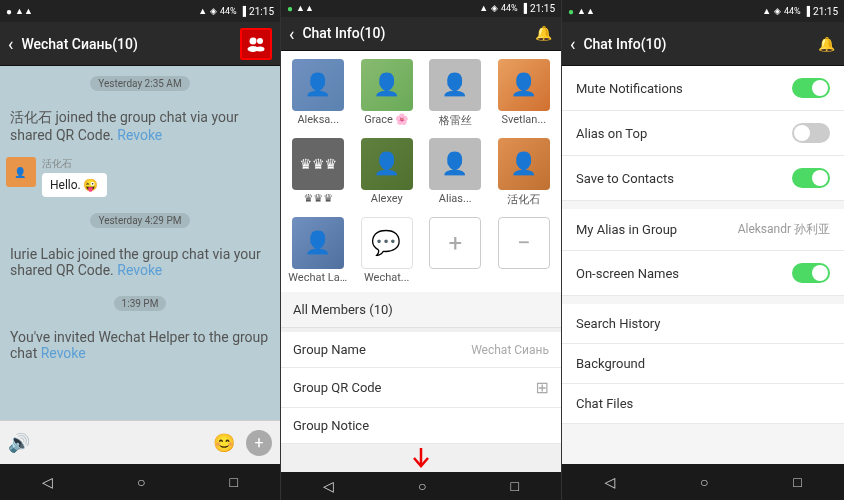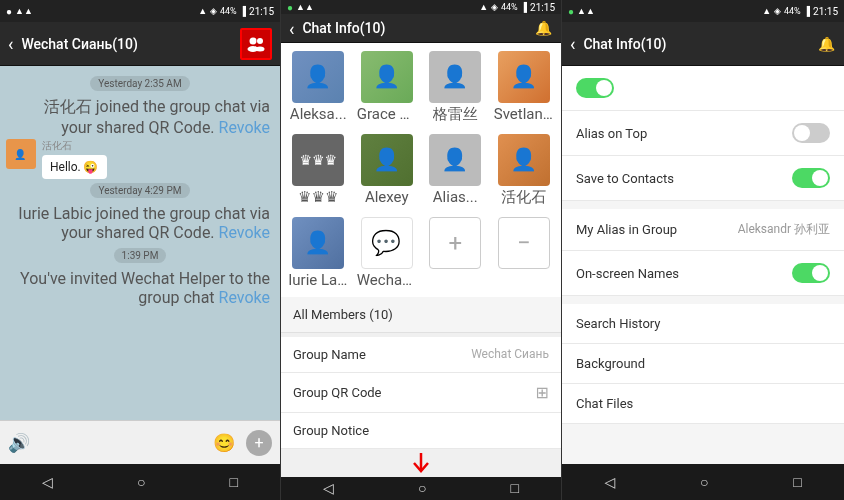--- a/index.html
+++ b/index.html
@@ -16,43 +16,43 @@
     .status-bar-right { display: flex; align-items: center; gap: 3px; }
     .status-bar span { color: #fff; font-size: 10px; }
 
     
     .header { height: 44px; background: #2a2a2a; display: flex; align-items: center; padding: 0 8px; gap: 8px; border-bottom: 1px solid #111; }
     .header-title { color: #fff; font-size: 14px; font-weight: 500; flex: 1; }
     .back-btn { color: #fff; font-size: 18px; cursor: pointer; }
     .header-icon { width: 32px; height: 32px; background: #c00; border: 2px solid #f00; border-radius: 2px; display: flex; align-items: center; justify-content: center; }
 
     
-    .chat-body { flex: 1; background: #b8cdd4; overflow-y: auto; padding: 6px; display: flex; flex-direction: column; gap: 0; }
+    .chat-body { flex: 1; background: #b8cdd4; overflow-y: auto; padding: 6px; display: flex; flex-direction: column; gap: 12px; }
     .timestamp-label { text-align: center; font-size: 10px; color: #555; background: rgba(0,0,0,0.1); border-radius: 8px; padding: 2px 8px; align-self: center; margin: 4px 0; }
-    .system-msg { text-align: right; font-size: 16px; color: #555; padding: 2px 4px; }
+    .system-msg { text-align: left; font-size: 14px; color: #555; padding: 2px 4px; }
     .revoke-link { color: #5b9fd6; text-decoration: none; }
     .msg-row { display: flex; align-items: flex-start; gap: 6px; }
     .msg-avatar { width: 30px; height: 30px; border-radius: 3px; background: #888; flex-shrink: 0; overflow: hidden; }
     .msg-bubble { background: #fff; border-radius: 4px; padding: 5px 8px; font-size: 12px; color: #222; max-width: 180px; position: relative; }
     .msg-sender { font-size: 10px; color: #888; margin-bottom: 2px; }
     .chat-footer { height: 44px; background: #f0f0f0; border-top: 1px solid #ccc; display: flex; align-items: center; padding: 0 8px; gap: 10px; }
     .chat-footer-icon { font-size: 18px; color: #666; cursor: pointer; }
     .chat-footer-plus { width: 26px; height: 26px; background: #aaa; border-radius: 50%; display: flex; align-items: center; justify-content: center; color: #fff; font-size: 16px; cursor: pointer; }
 
     
     .bottom-nav { height: 36px; background: #1a1a1a; display: flex; align-items: center; justify-content: space-around; }
     .nav-btn { color: #fff; font-size: 14px; cursor: pointer; opacity: 0.8; }
 
     
     .members-grid { display: grid; grid-template-columns: repeat(4, 1fr); gap: 2px; background: #fff; padding: 4px; }
     .member-cell { display: flex; flex-direction: column; align-items: center; padding: 4px 2px; }
     .member-avatar { width: 52px; height: 52px; border-radius: 4px; background: #ccc; overflow: hidden; }
     .member-avatar-add { width: 52px; height: 52px; border-radius: 4px; border: 1px solid #ccc; display: flex; align-items: center; justify-content: center; font-size: 24px; color: #aaa; }
     .member-avatar-minus { width: 52px; height: 52px; border-radius: 4px; border: 1px solid #ccc; display: flex; align-items: center; justify-content: center; font-size: 24px; color: #aaa; }
-    .member-name { font-size: 15px; color: #555; margin-top: 2px; text-align: center; max-width: 60px; overflow: hidden; text-overflow: ellipsis; white-space: nowrap; }
+    .member-name { font-size: 11px; color: #555; margin-top: 2px; text-align: center; max-width: 60px; overflow: hidden; text-overflow: ellipsis; white-space: nowrap; }
     .all-members-row { background: #f5f5f5; padding: 10px 12px; font-size: 13px; color: #333; border-bottom: 1px solid #e0e0e0; }
     .info-row { background: #fff; display: flex; align-items: center; padding: 10px 12px; border-bottom: 1px solid #e8e8e8; }
     .info-row-label { font-size: 13px; color: #333; flex: 1; }
     .info-row-value { font-size: 12px; color: #aaa; }
     .info-row-icon { font-size: 16px; color: #aaa; }
 
     
     .settings-body { flex: 1; background: #f5f5f5; overflow-y: auto; }
     .settings-row { background: #fff; display: flex; align-items: center; padding: 12px 14px; border-bottom: 1px solid #e8e8e8; }
     .settings-label { font-size: 13px; color: #333; flex: 1; }
@@ -208,21 +208,21 @@
       <div class="member-avatar av-orange">
         <div style="width:100%;height:100%;background:linear-gradient(135deg,#e09050,#c07030);display:flex;align-items:center;justify-content:center;color:#fff;font-size:22px">👤</div>
       </div>
       <span class="member-name">活化石</span>
     </div>
 
     <div class="member-cell">
       <div class="member-avatar av-blue">
         <div style="width:100%;height:100%;background:linear-gradient(135deg,#7090c0,#5070a0);display:flex;align-items:center;justify-content:center;color:#fff;font-size:22px">👤</div>
       </div>
-      <span class="member-name">Iurie La...</span>
+      <span class="member-name">Wechat La...</span>
     </div>
     <div class="member-cell">
       <div class="member-avatar" style="background:#fff;border:1px solid #e0e0e0;display:flex;align-items:center;justify-content:center">
         <span style="color:#4cd964;font-size:24px">💬</span>
       </div>
       <span class="member-name">Wechat...</span>
     </div>
     <div class="member-cell">
       <div class="member-avatar-add">+</div>
       <span class="member-name"></span>
@@ -283,20 +283,21 @@
 
   <div class="header">
     <span class="back-btn">‹</span>
     <span class="header-title">Chat Info(10)</span>
     <span style="color:#aaa;font-size:14px">🔔</span>
   </div>
 
   <div class="settings-body">
 
     <div class="settings-row">
+      <span class="settings-label">Mute Notifications</span>
       <div class="toggle-on"></div>
     </div>
 
     <div class="settings-row">
       <span class="settings-label">Alias on Top</span>
       <div class="toggle-off"></div>
     </div>
 
     <div class="settings-row">
       <span class="settings-label">Save to Contacts</span>

